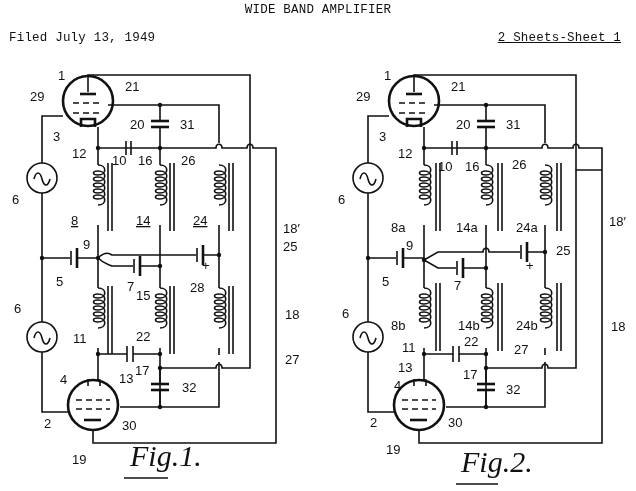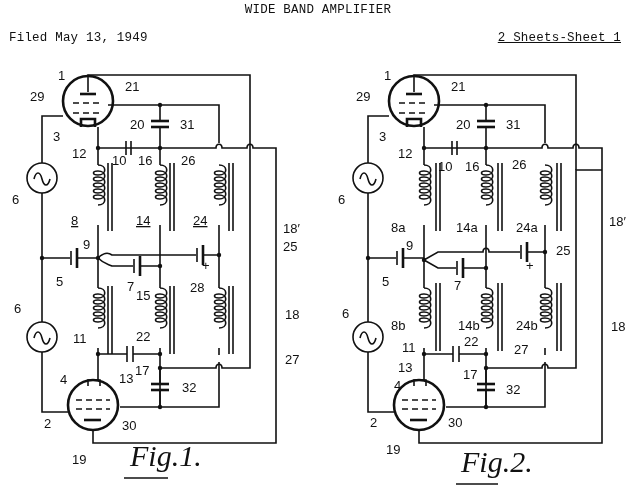--- a/index.html
+++ b/index.html
@@ -12,21 +12,21 @@
   .w{stroke:#111;stroke-width:1.6;fill:none;}
   .thk{stroke:#111;stroke-width:2.6;fill:none;}
   .lbl{font-family:"Liberation Sans","DejaVu Sans",sans-serif;font-size:13px;fill:#111;}
   .fig{font-family:"Liberation Serif","DejaVu Serif",serif;font-style:italic;font-size:30px;fill:#111;}
   .dot{fill:#111;}
 </style>
 </head>
 <body>
 
 <div id="title" class="hdr">WIDE BAND AMPLIFIER</div>
-<div id="filed" class="hdr">Filed May 13, 1949</div>
+<div id="filed" class="hdr">Filed July 13, 1949</div>
 <div id="sheets" class="hdr">2 Sheets-Sheet 1</div>
 
 <svg width="636" height="491" viewBox="0 0 636 491">
   <defs>
 
     <g id="coil">
       <path d="M0,0 c9,0 9,10 0,10 c-6,0 -6,-4 0,-4 c9,0 9,10 0,10 c-6,0 -6,-4 0,-4 c9,0 9,10 0,10 c-6,0 -6,-4 0,-4 c9,0 9,10 0,10 c-6,0 -6,-4 0,-4 c9,0 9,10 0,10 c-6,0 -6,-4 0,-4 c9,0 9,10 0,10" class="w"></path>
     </g>
     <g id="core">
         <line x1="0" y1="0" x2="0" y2="68" class="w"></line>

